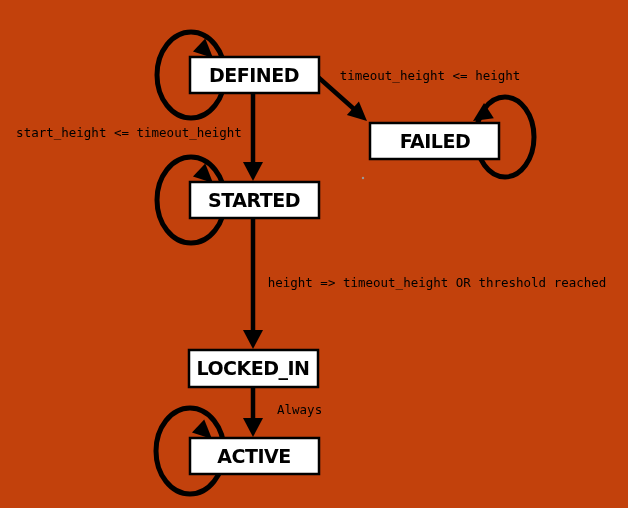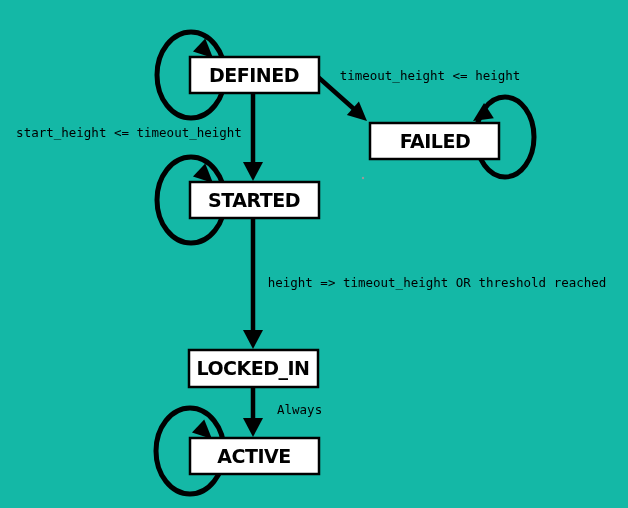--- a/index.html
+++ b/index.html
@@ -4,21 +4,21 @@
 <style>
   html, body {
     margin: 0;
     padding: 0;
     background: #ffffff;
   }
   .stage {
     position: relative;
     width: 628px;
     height: 508px;
-    background: #14b8a6;
+    background: #c2410c;
     overflow: hidden;
   }
   svg { display: block; }
   .loop {
     fill: none;
     stroke: #000000;
     stroke-width: 5;
   }
   .edge {
     stroke: #000000;

